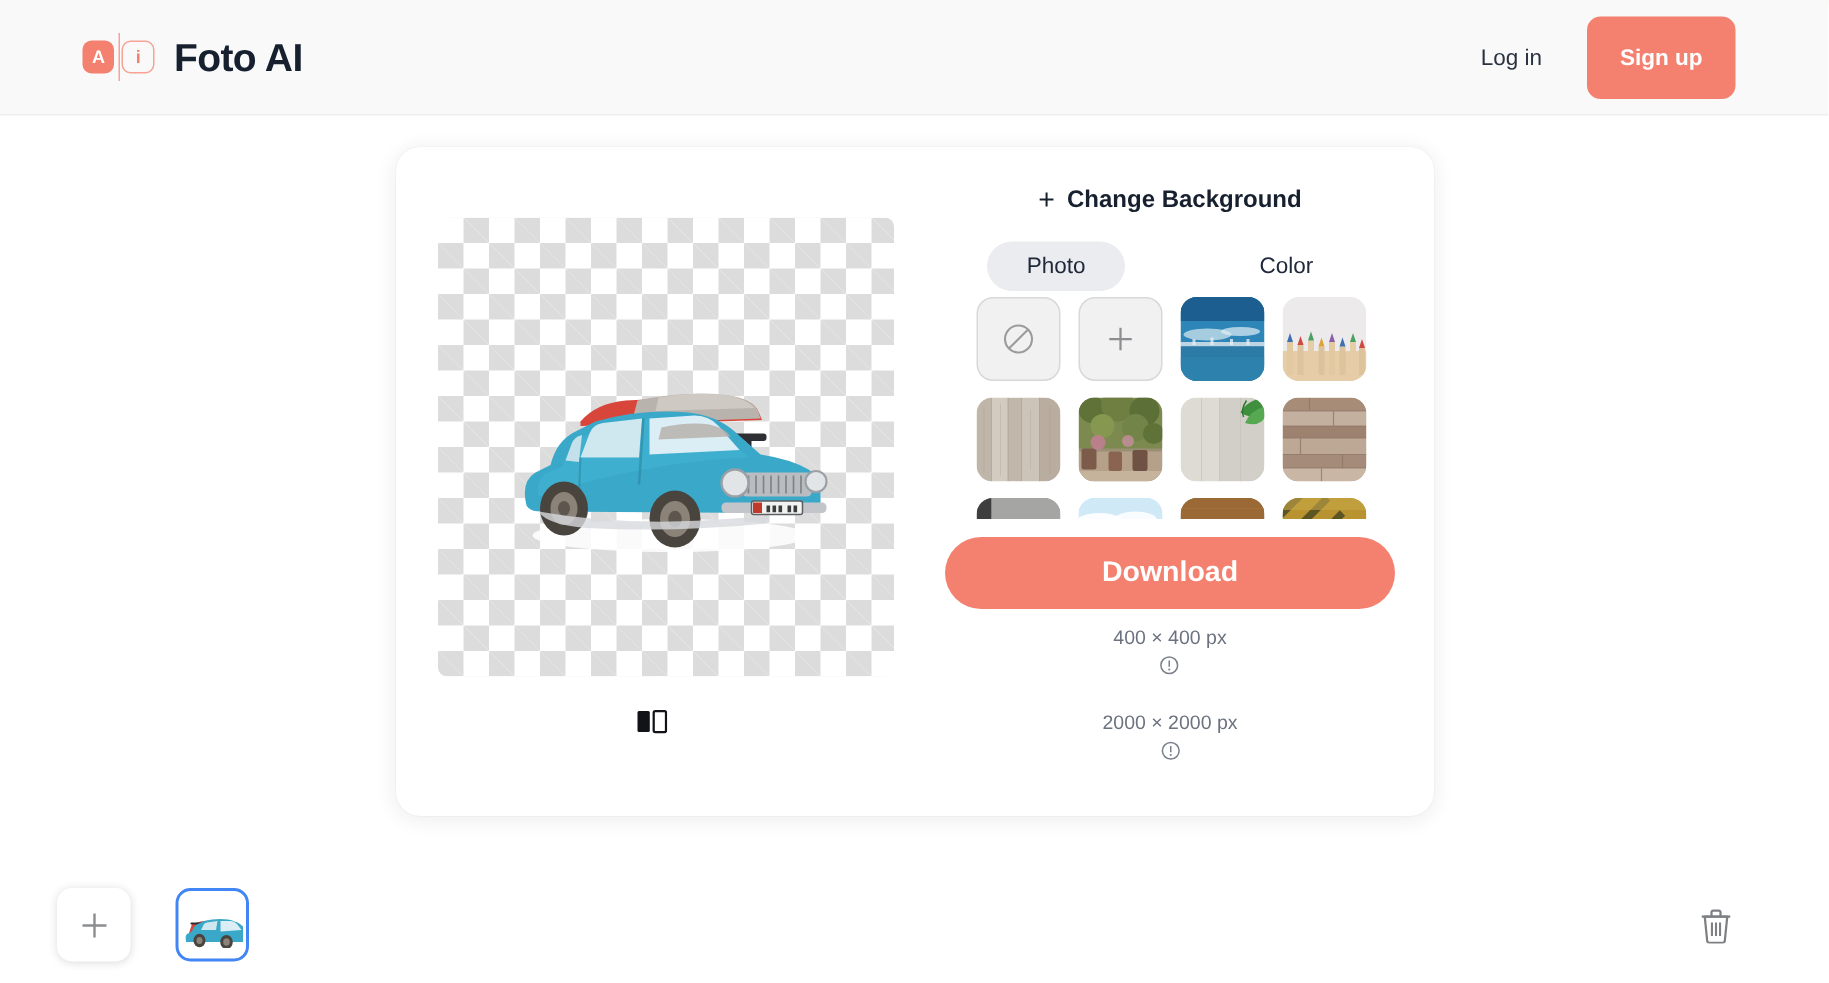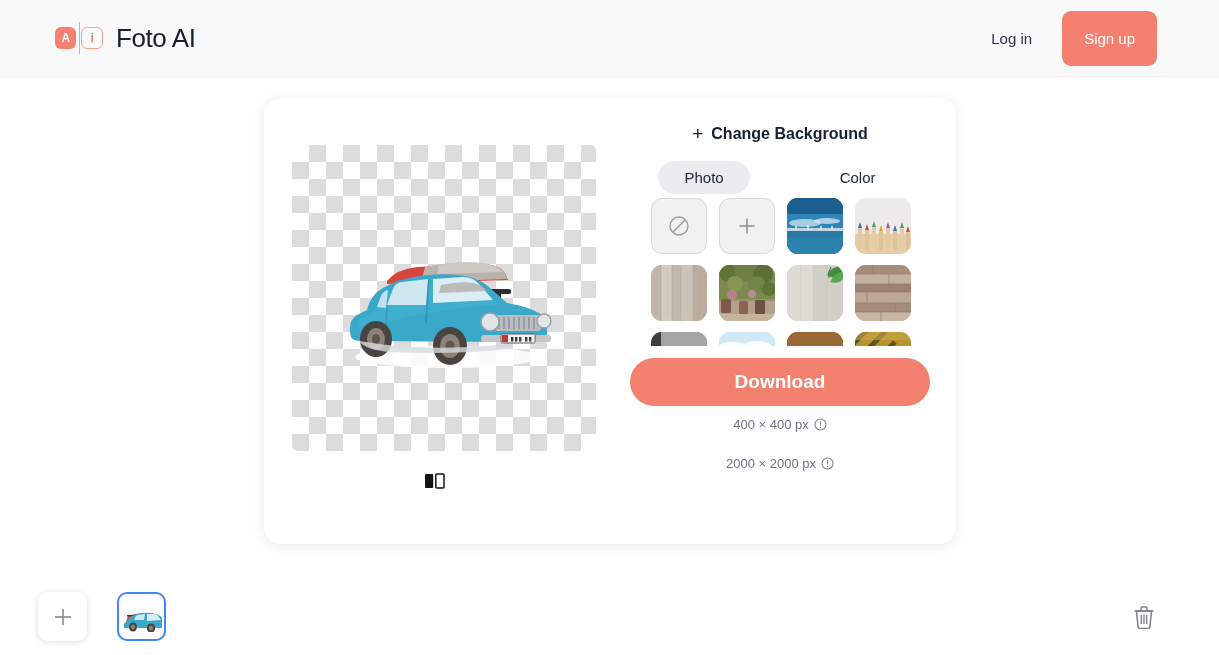--- a/index.html
+++ b/index.html
@@ -78,21 +78,21 @@
     position: absolute;
     left: 23.5px;
     top: -1px;
     width: 1.6px;
     height: 32px;
     background: #f7a294;
   }
 
   .brand-name {
     font-size: 26px;
-    font-weight: normal;
+    font-weight: bold;
     letter-spacing: -0.4px;
     color: #17202f;
   }
 
   .nav {
     display: flex;
     align-items: center;
     margin-left: 80px;
     gap: 57px;
   }
@@ -111,21 +111,21 @@
   }
   .login-link {
     font-size: 15px;
     color: #2b3240;
     cursor: pointer;
   }
   .signup-btn {
     background: #f4806f;
     color: #ffffff;
     font-size: 15px;
-    font-weight: normal;
+    font-weight: bold;
     border: none;
     border-radius: 9px;
     padding: 19px 22px;
     cursor: pointer;
     font-family: "Liberation Sans", sans-serif;
   }
 
   
   .card {
     position: absolute;
@@ -287,20 +287,21 @@
   .dl-btn.hd { background: #4285f4; }
 
   .dl-meta {
     display: flex;
     align-items: center;
     gap: 5px;
     font-size: 13px;
     color: #6b7280;
     margin-top: 11px;
     margin-bottom: 13px;
+    flex-direction: column;
   }
 
   
   .bottom-bar {
     position: absolute;
     left: 0;
     top: 578px;
     width: 1219px;
     height: 77px;
     display: flex;

